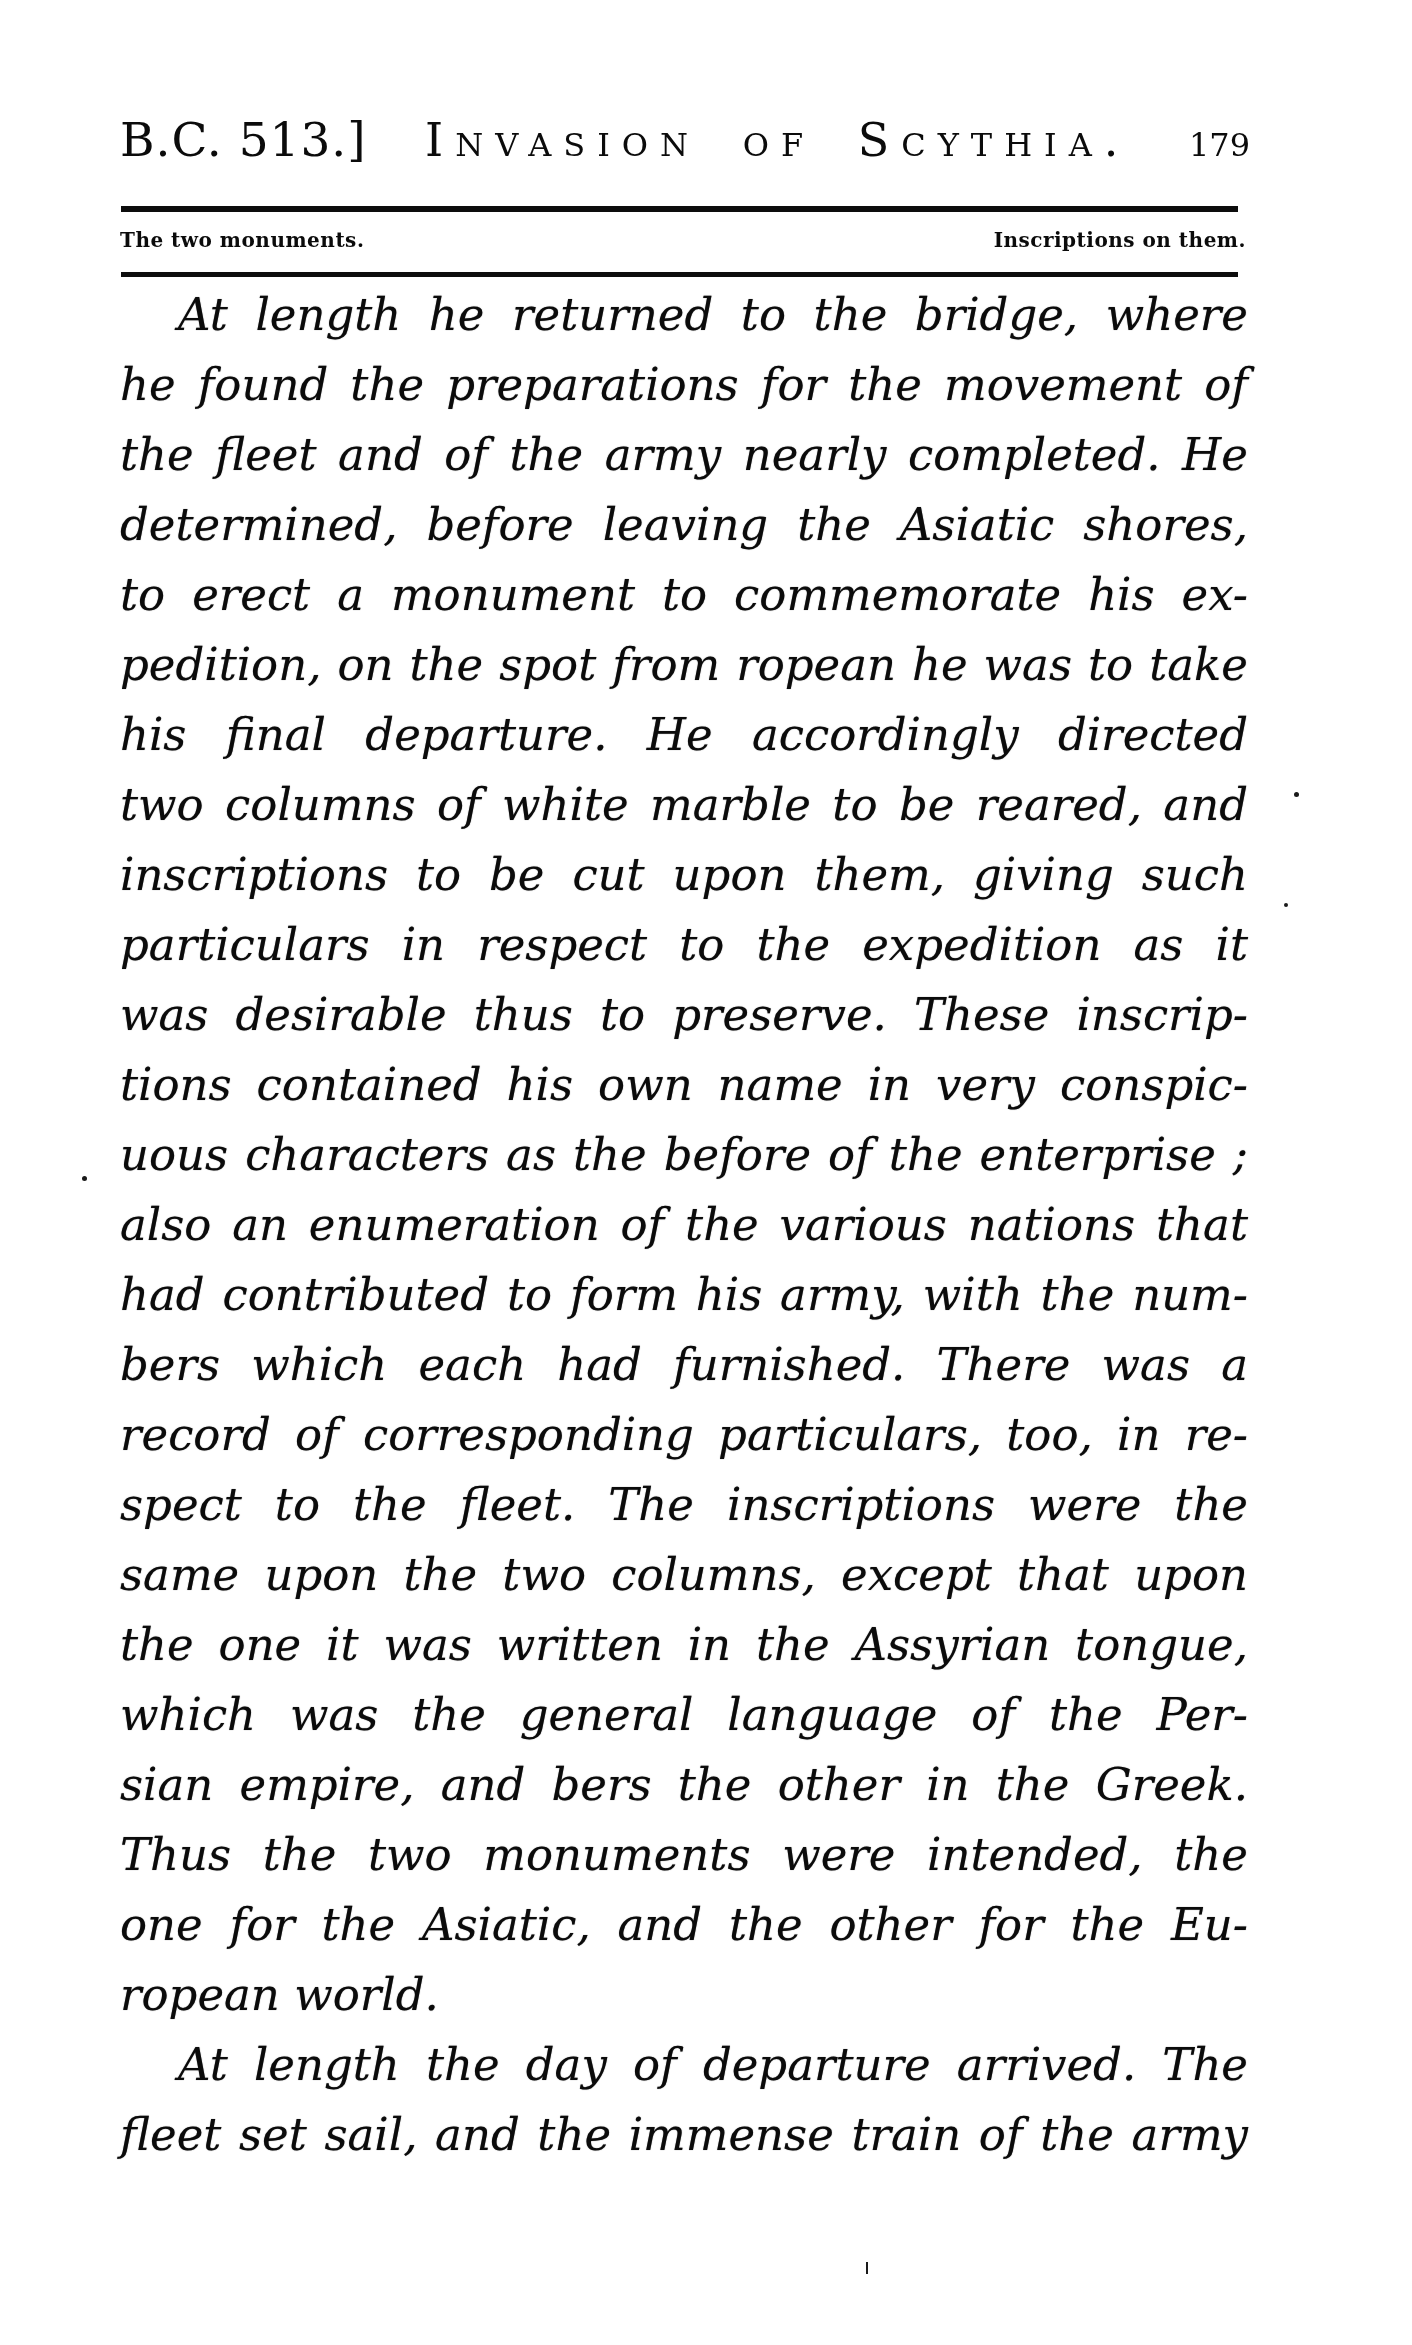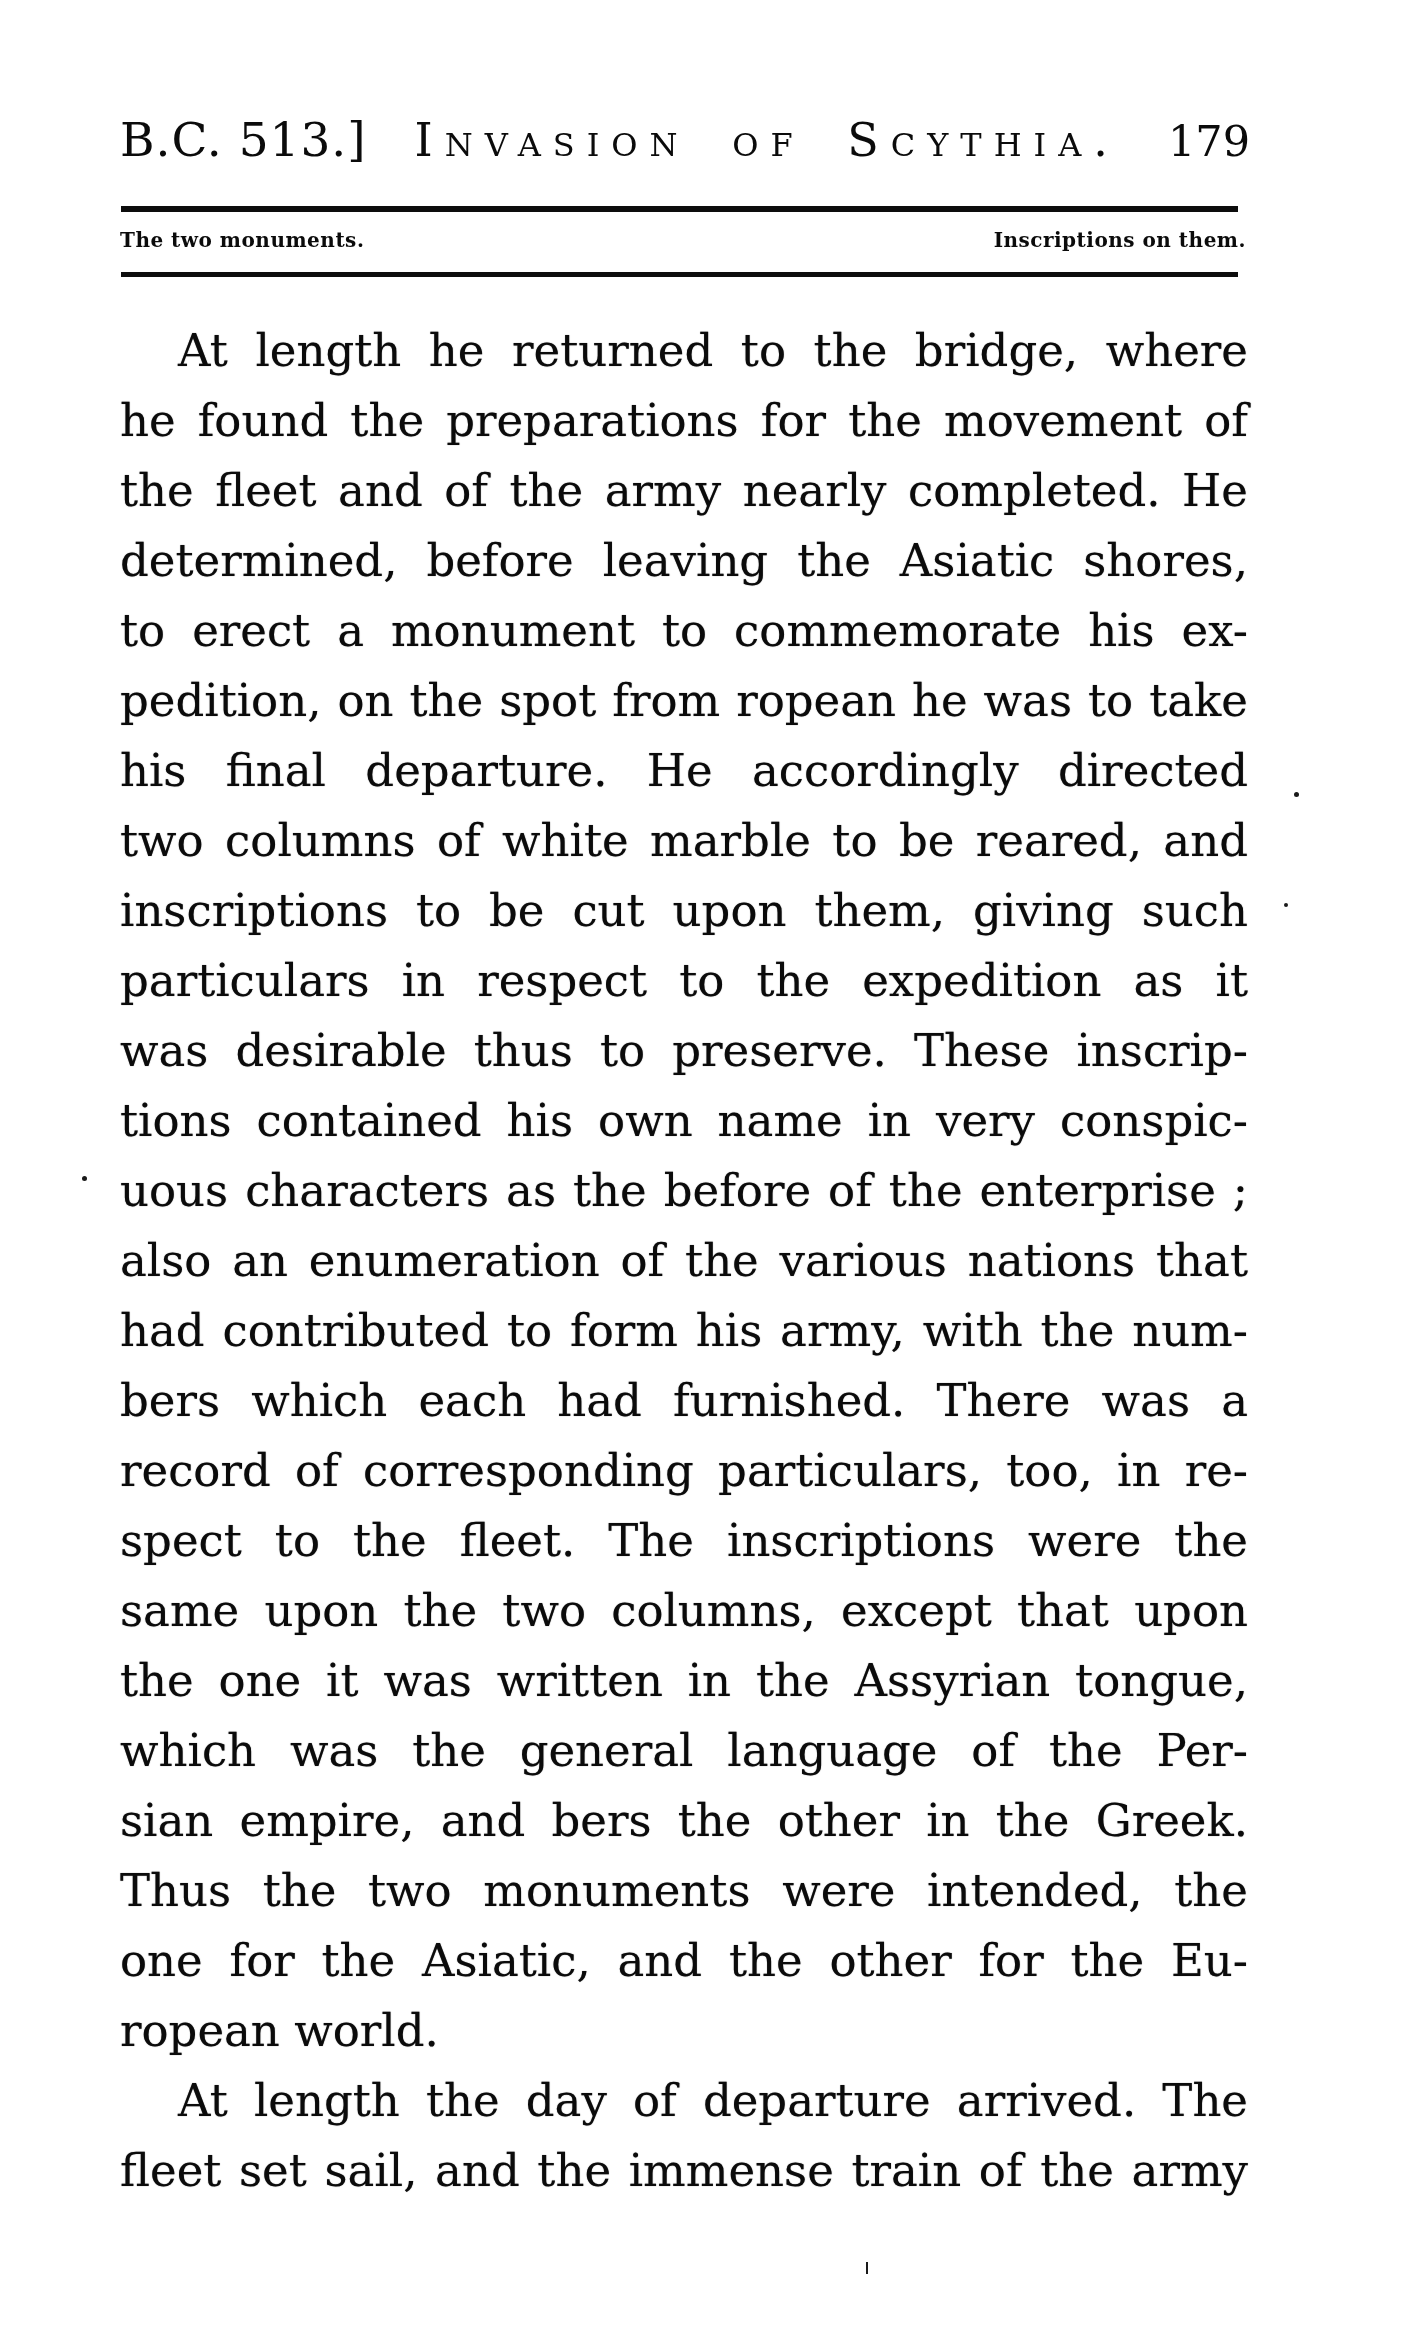--- a/index.html
+++ b/index.html
@@ -34,21 +34,21 @@
   }
   .hdr-center {
     flex: 1;
     text-align: center;
     font-variant: small-caps;
     font-size: 46px;
     letter-spacing: 12px;
     word-spacing: 16px;
   }
   .hdr-right {
-    font-size: 43px;
+    font-size: 32px;
   }
   
   .rule {
     position: absolute;
     left: 121px;
     width: 1117px;
     background: #0d0d0d;
   }
   .rule-1 { top: 206px; height: 6px; }
   .rule-2 { top: 272px; height: 5px; }
@@ -61,25 +61,26 @@
     display: flex;
     justify-content: space-between;
     font-weight: bold;
     font-size: 20px;
     line-height: 36px;
     letter-spacing: 0.5px;
   }
   
   .body-text {
     position: absolute;
-    top: 316px;
+    top: 280px;
     left: 120px;
     width: 1128px;
     font-size: 45px;
     text-shadow: 0 0 1px rgba(0,0,0,0.55);
+    font-style: italic;
   }
   .line {
     height: 70px;
     line-height: 70px;
     text-align: justify;
     text-align-last: justify;
     white-space: normal;
   }
   .line.indent {
     text-indent: 58px;

